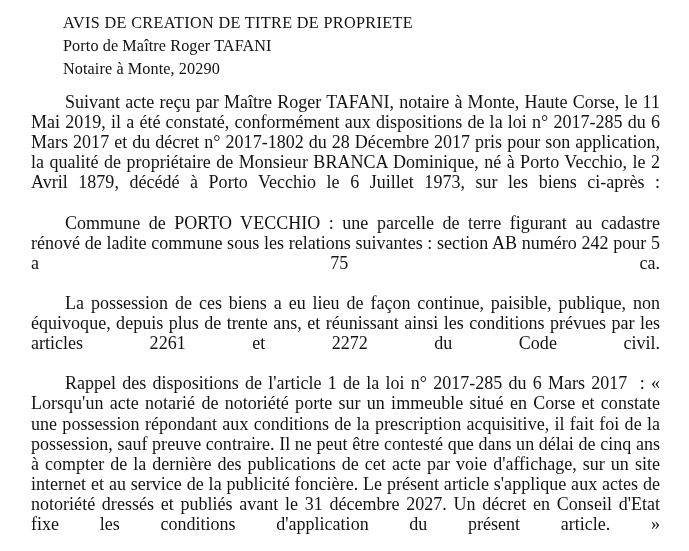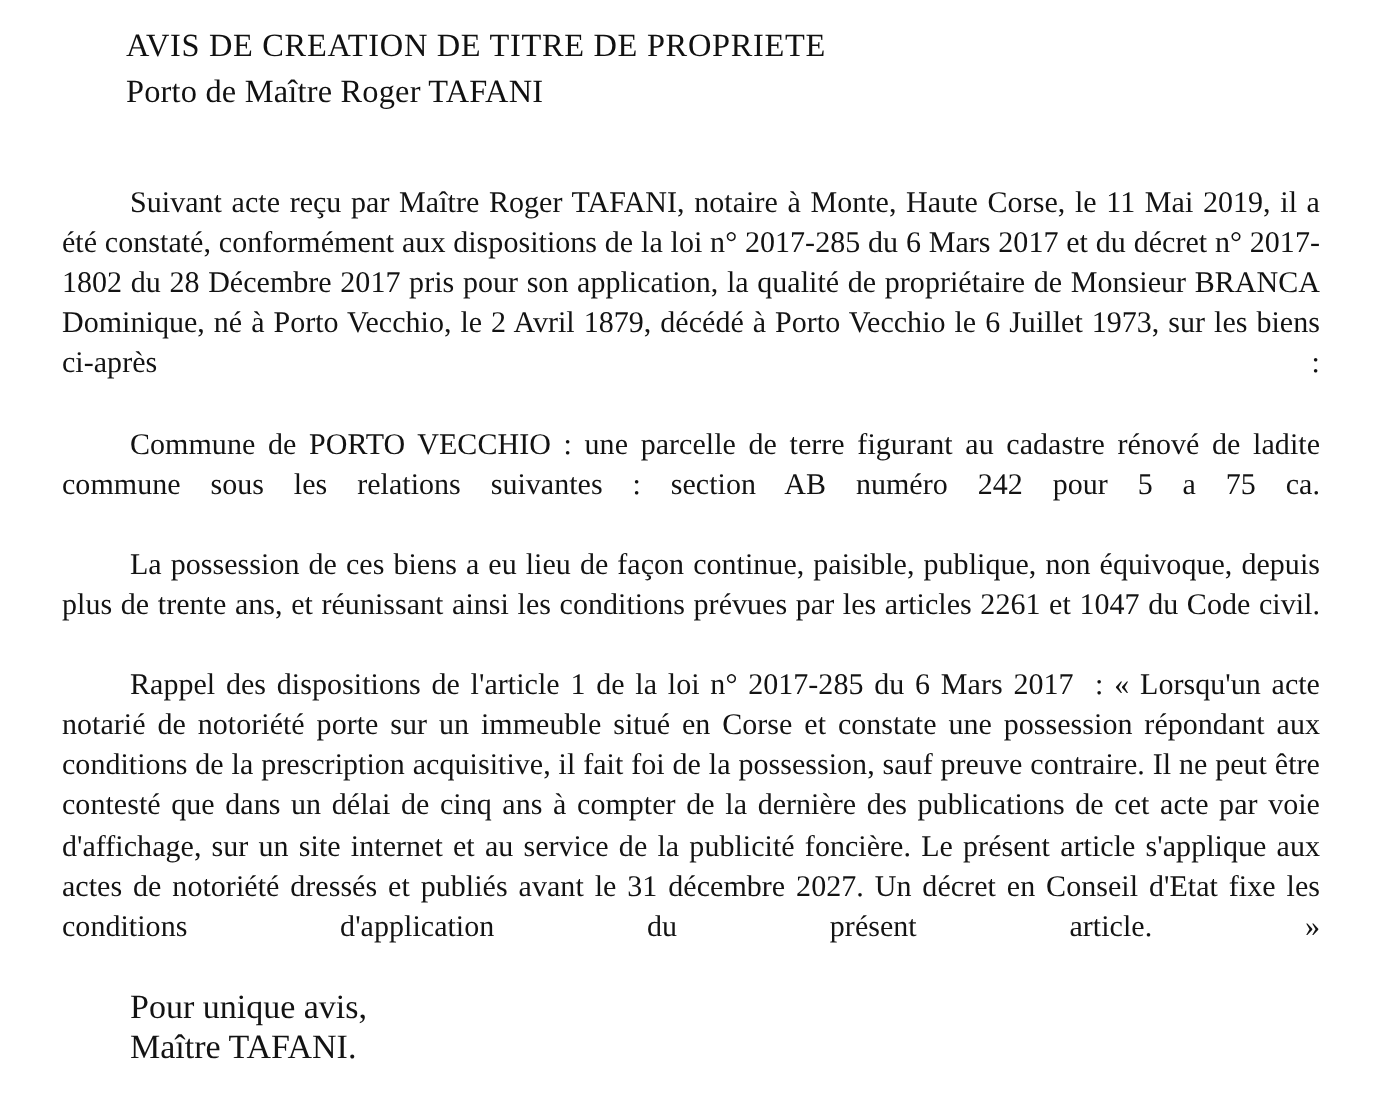--- a/index.html
+++ b/index.html
@@ -44,21 +44,21 @@
 
   
   .body-block {
     position: absolute;
     left: 31px;
     top: 92px;
     width: 629px;
   }
 
   .para {
-    font-size: 15px;
+    font-size: 18px;
     line-height: 20.1px;
     text-align: justify;
     text-justify: inter-word;
     margin: 0;
     color: #131313;
     letter-spacing: 0.02px;
     
     hyphens: none;
   }
   .para + .para {
@@ -86,29 +86,30 @@
   }
 </style>
 </head>
 <body>
 
 <div id="page">
 
   <div class="heading">
     <div class="heading-line title">AVIS DE CREATION DE TITRE DE PROPRIETE</div>
     <div class="heading-line">Porto de Maître Roger TAFANI</div>
+    <div class="heading-line">Notaire à Monte, 20290</div>
   </div>
 
   <div class="body-block">
 
     <p class="para"><span class="indent"></span><span>Suivant acte reçu par Maître Roger TAFANI, notaire à Monte, Haute Corse, le 11 Mai 2019, il a été constaté, conformément aux dispositions de la loi n° 2017-285 du 6 Mars 2017 et du décret n° 2017-1802 du 28 Décembre 2017 pris pour son application, la qualité de propriétaire de Monsieur BRANCA Dominique, né à Porto Vecchio, le 2 Avril 1879, décédé à Porto Vecchio le 6 Juillet 1973, sur les biens ci-après :</span></p>
 
     <p class="para"><span class="indent"></span><span>Commune de PORTO VECCHIO : une parcelle de terre figurant au cadastre rénové de ladite commune sous les relations suivantes : section AB numéro 242 pour 5 a 75 ca.</span></p>
 
-    <p class="para"><span class="indent"></span><span>La possession de ces biens a eu lieu de façon continue, paisible, publique, non équivoque, depuis plus de trente ans, et réunissant ainsi les conditions prévues par les articles 2261 et 1047 du Code civil.</span></p>
+    <p class="para"><span class="indent"></span><span>La possession de ces biens a eu lieu de façon continue, paisible, publique, non équivoque, depuis plus de trente ans, et réunissant ainsi les conditions prévues par les articles 2261 et 2272 du Code civil.</span></p>
 
     <p class="para"><span class="indent"></span><span>Rappel des dispositions de l'article 1 de la loi n° 2017-285 du 6 Mars 2017&nbsp; : « Lorsqu'un acte notarié de notoriété porte sur un immeuble situé en Corse et constate une possession répondant aux conditions de la prescription acquisitive, il fait foi de la possession, sauf preuve contraire. Il ne peut être contesté que dans un délai de cinq ans à compter de la dernière des publications de cet acte par voie d'affichage, sur un site internet et au service de la publicité foncière. Le présent article s'applique aux actes de notoriété dressés et publiés avant le 31 décembre 2027. Un décret en Conseil d'Etat fixe les conditions d'application du présent article. »</span></p>
 
     <p class="sig-line">Pour unique avis,</p>
     <p class="sig-line">Maître TAFANI.</p>
 
   </div>
 
 </div>
 

